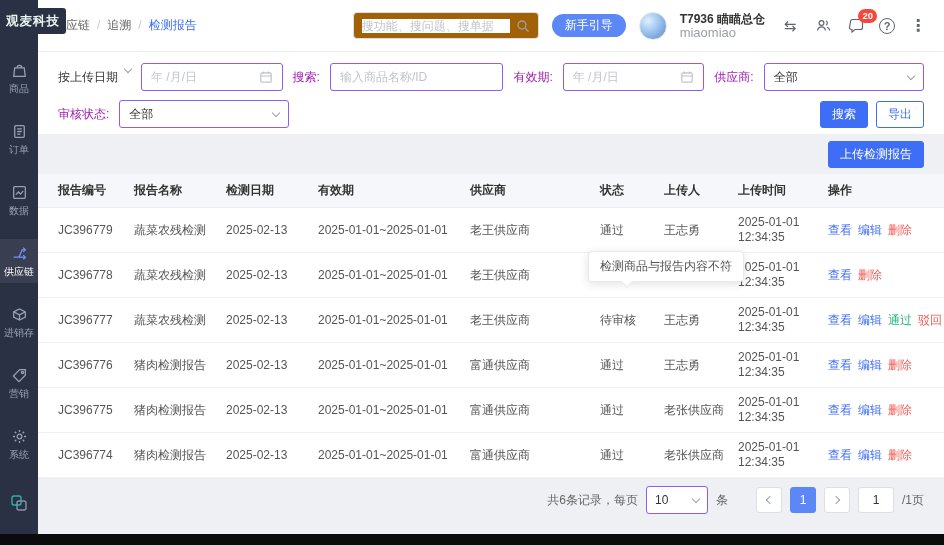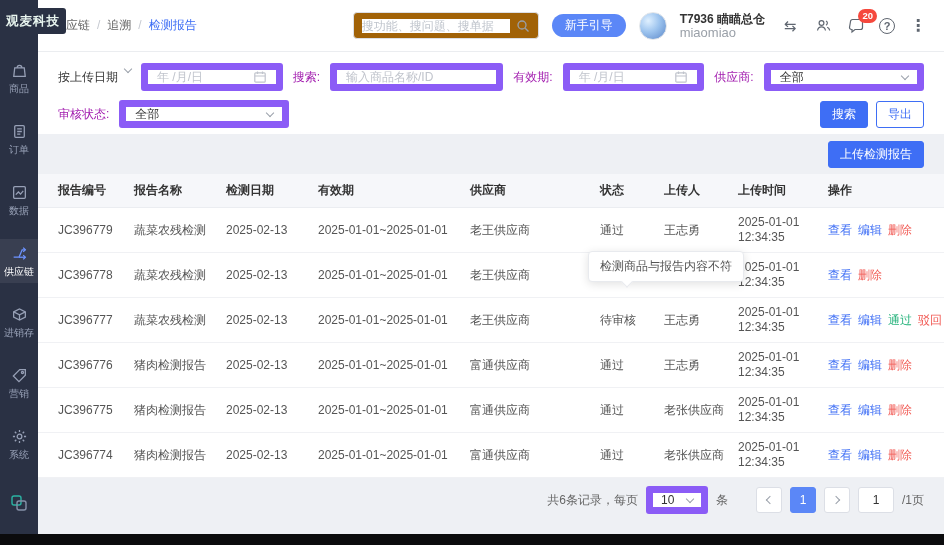--- a/index.html
+++ b/index.html
@@ -45,21 +45,21 @@
              width: 20px; height: 20px; position: relative; }
   .tb-icon svg { width: 17px; height: 17px; stroke: #5f6670; }
   .badge { position: absolute; top: -7px; right: -11px; min-width: 18px; height: 14px; padding: 0 4px;
            background: var(--badge, #f5483d); color: #fff; font-size: 9.5px; line-height: 14px; text-align: center;
            border-radius: 8px; font-weight: bold; }
 
   
   .filters { position: absolute; left: 38px; right: 0; top: 52px; height: 82px; background: #fff; padding: 11px 20px 0 20px; }
   .frow { display: flex; align-items: center; height: 28px; margin-bottom: 9px; gap: 10px; }
   .flabel { color: #a21caf; white-space: nowrap; }
-  .ctl { height: 28px; border: 7px solid #8b5cf6; border-radius: 3px; background: #fff; display: flex;
+  .ctl { height: 28px; border: 1px solid #8b5cf6; border-radius: 3px; background: #fff; display: flex;
          align-items: center; padding: 0 9px; gap: 6px; cursor: pointer; }
   .ctl .ph { color: #c0c4cc; flex: 1; white-space: nowrap; }
   .ctl .val { color: #333; flex: 1; white-space: nowrap; }
   .ctl.date { width: 150px; }
   .ctl.select { width: 170px; }
   .ctl.select-sm { width: 62px; padding: 0 8px; }
   .ctl input { border: none; outline: none; font-size: 12px; font-family: inherit; width: 100%; color: #333; }
   .ctl input::placeholder { color: #c0c4cc; }
   .ctl.text { width: 184px; cursor: text; }
   .dropdown-label { display: flex; align-items: flex-start; gap: 7px; cursor: pointer; color: #333; white-space: nowrap; }

